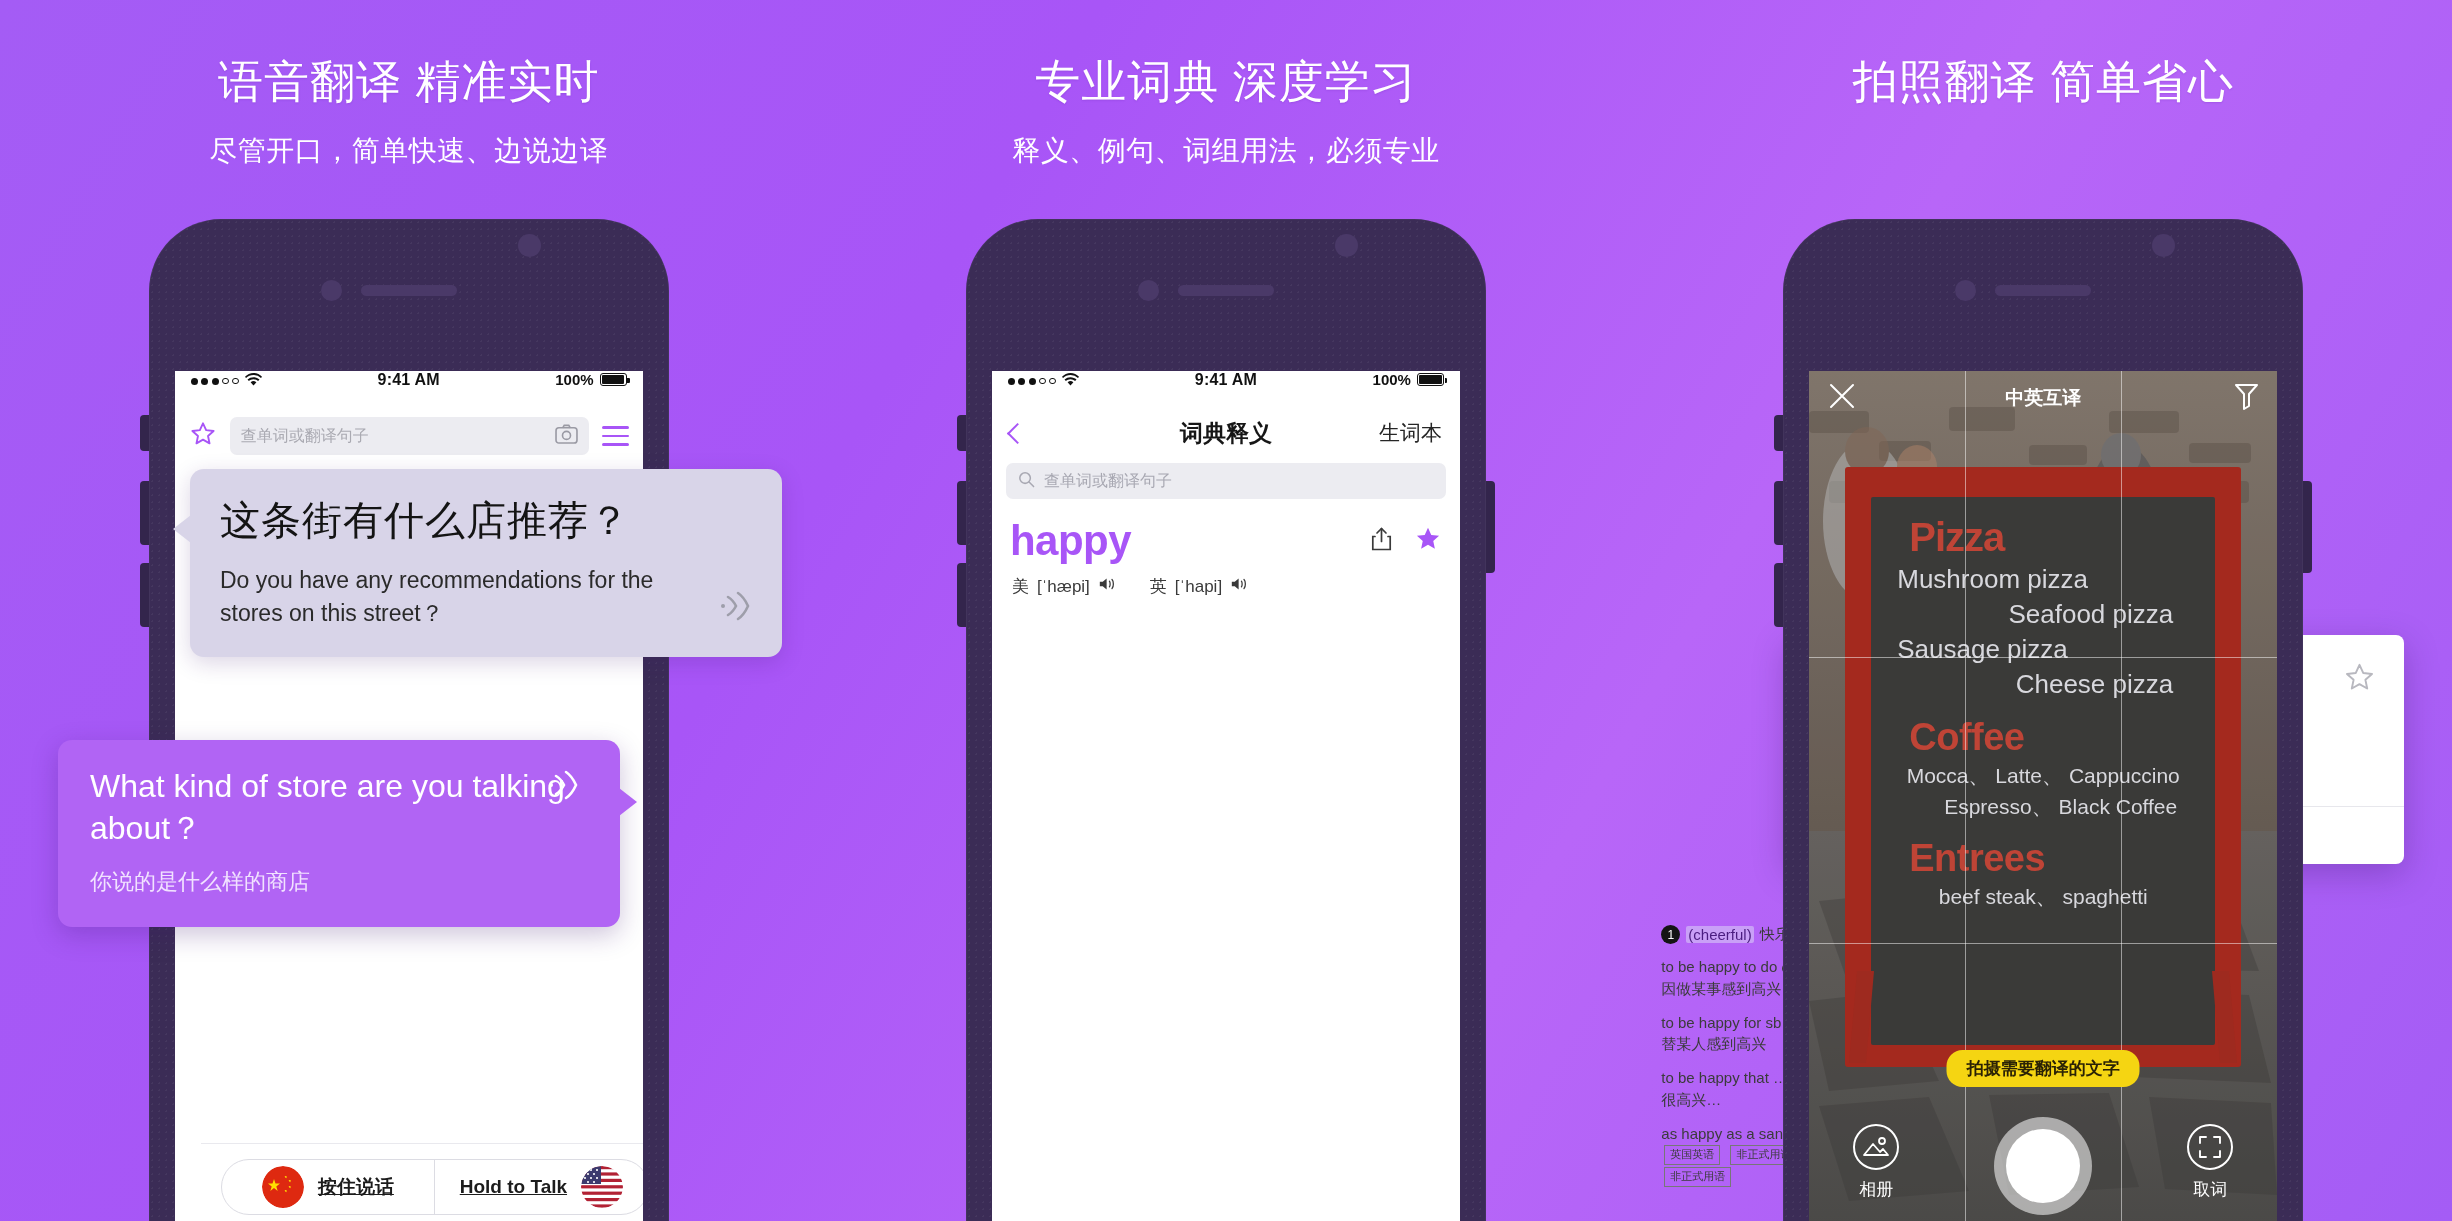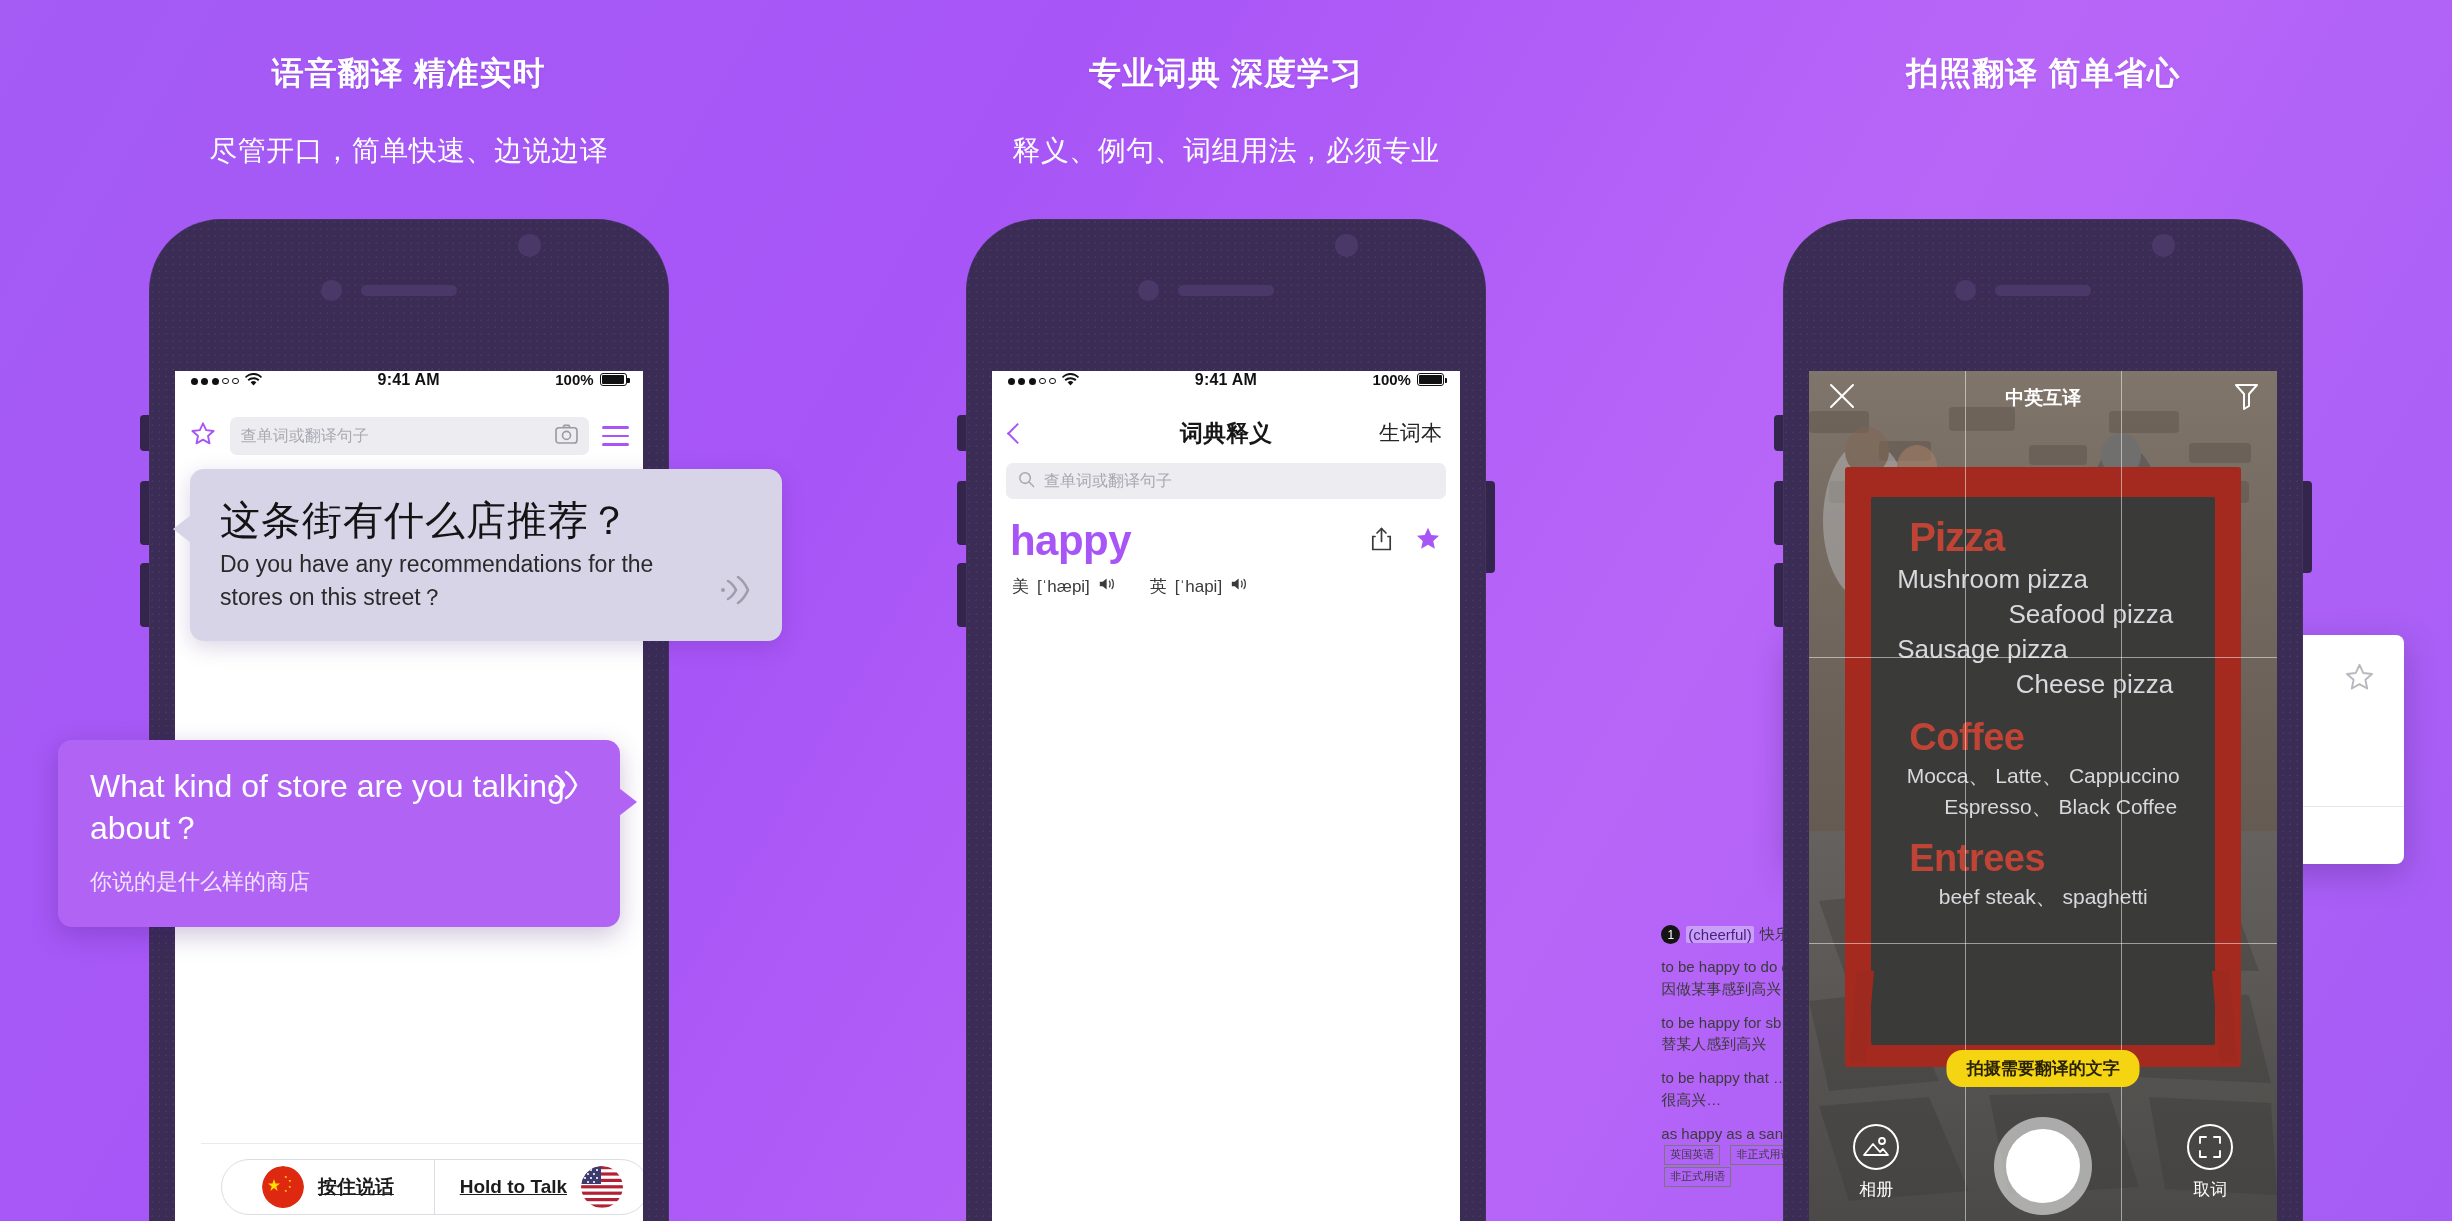--- a/index.html
+++ b/index.html
@@ -15,21 +15,21 @@
 
   
   .panel { position: absolute; top: 0; height: 1221px; width: 817.3px; }
   .panel.p1 { left: 0; }
   .panel.p2 { left: 817.3px; }
   .panel.p3 { left: 1634.6px; }
 
   .headline {
     position: absolute; left: 0; right: 0; top: 52px;
     text-align: center; color: #fff;
-    font-size: 32px; font-weight: bold; letter-spacing: 1px;
+    font-size: 45px; font-weight: normal; letter-spacing: 1px;
     text-shadow: 0 1px 2px rgba(90,20,160,.18);
   }
   .subline {
     position: absolute; left: 0; right: 0; top: 132px;
     text-align: center; color: #fff;
     font-size: 28px; font-weight: 400; letter-spacing: .5px;
   }
 
   
   .phone {
@@ -125,21 +125,21 @@
     width: 592px; background: #d8d4e8; border-radius: 14px;
     padding: 24px 30px 28px 30px;
     box-shadow: 0 6px 22px rgba(60,20,110,.18);
   }
   .bubble-grey::before {
     content: ""; position: absolute; left: -17px; top: 46px;
     border-top: 14px solid transparent; border-bottom: 14px solid transparent;
     border-right: 18px solid #d8d4e8;
   }
   .bg-cn { font-size: 40px; color: #141414; font-weight: 500; letter-spacing: 1px; }
-  .bg-en { font-size: 23px; color: #2a2a2a; line-height: 1.42; margin-top: 0; padding-right: 46px; }
+  .bg-en { font-size: 23px; color: #2a2a2a; line-height: 1.42; margin-top: 16px; padding-right: 46px; }
 
   .bubble-purple {
     position: absolute; left: 58px; top: 740px;
     width: 562px; background: #b164f4; border-radius: 14px;
     padding: 26px 30px 30px 32px;
     box-shadow: 0 8px 26px rgba(60,20,110,.25);
   }
   .bubble-purple::after {
     content: ""; position: absolute; right: -17px; top: 48px;
     border-top: 14px solid transparent; border-bottom: 14px solid transparent;

